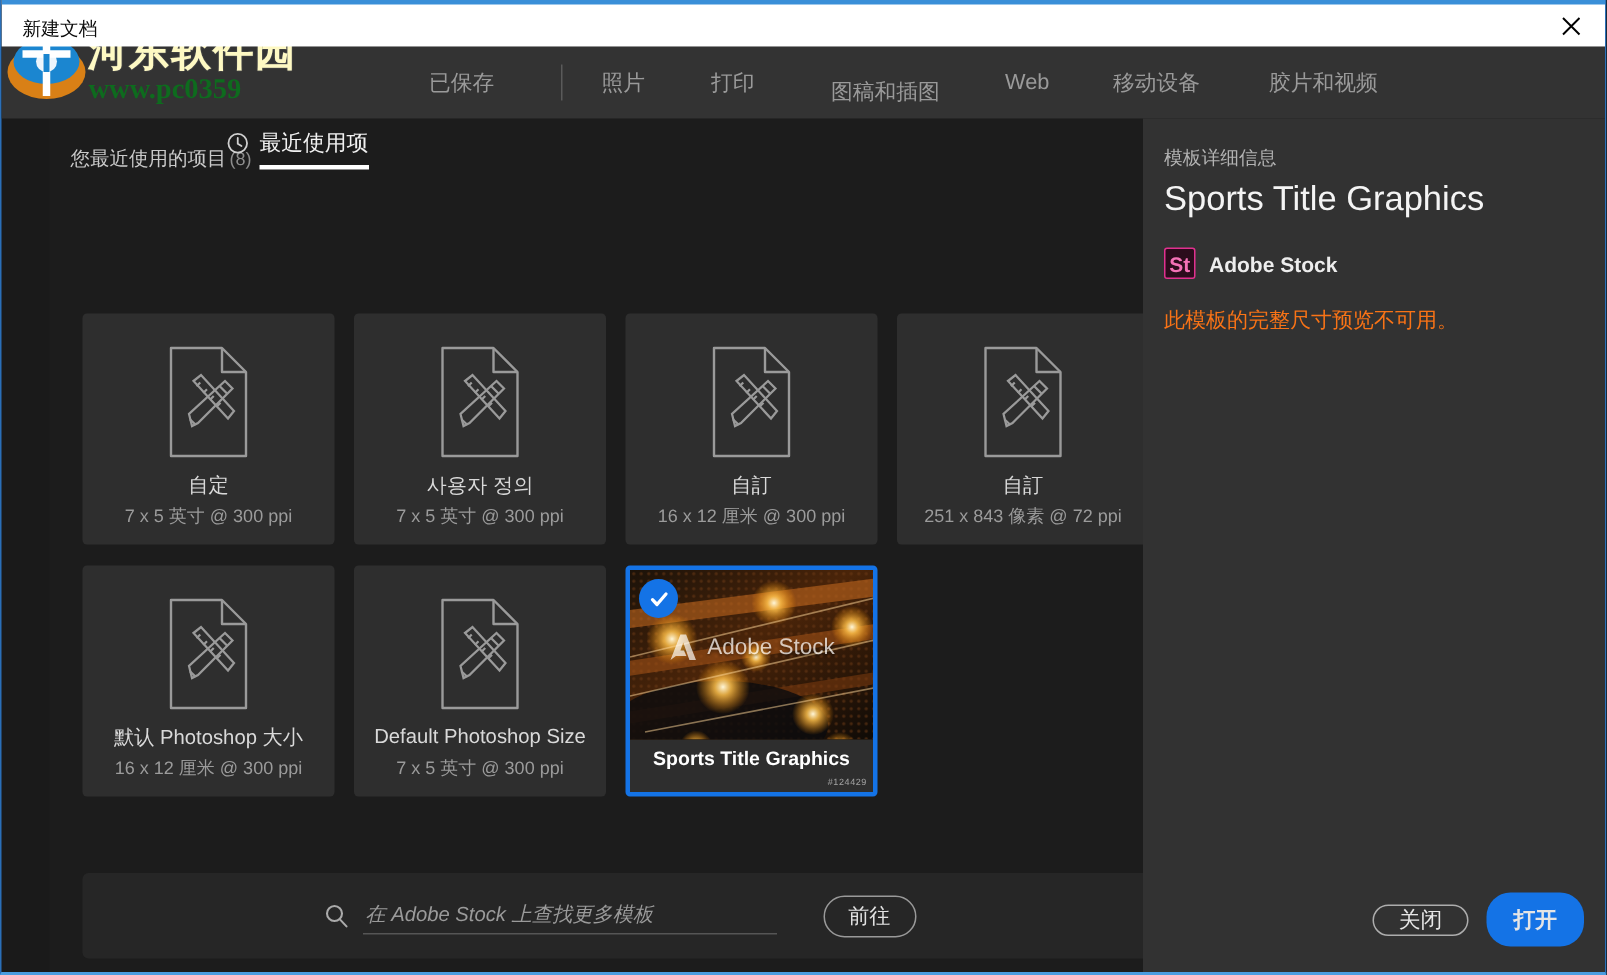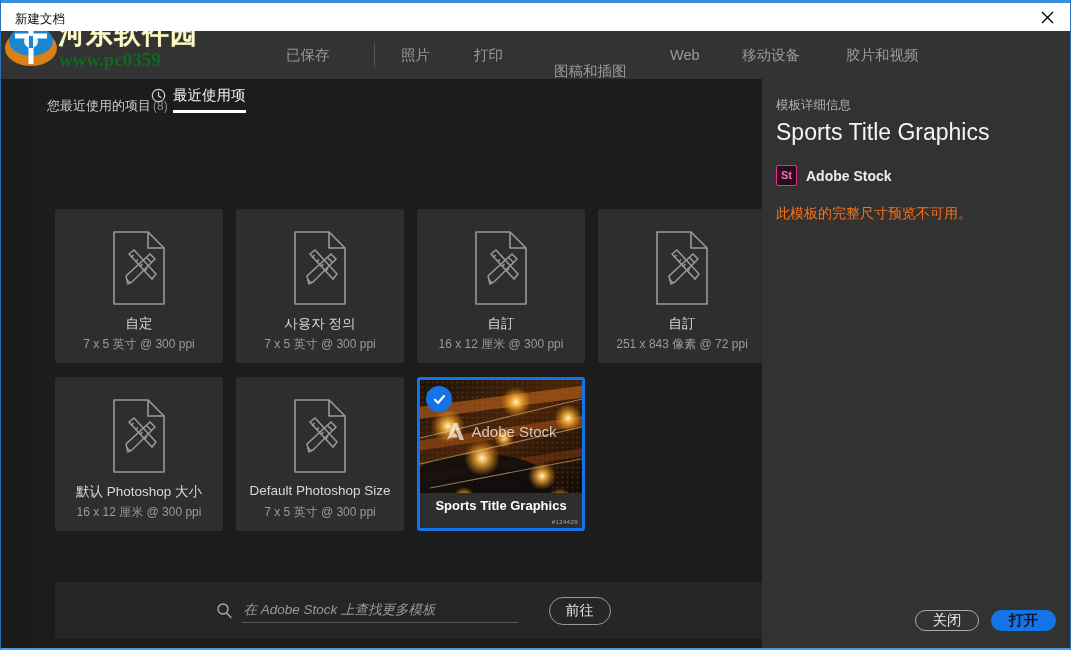--- a/index.html
+++ b/index.html
@@ -358,21 +358,21 @@
     align-items: center;
     gap: 9px;
   }
   .st-badge {
     width: 19px;
     height: 19px;
     border: 1.6px solid #e1308f;
     border-radius: 2px;
     background: #2b0c1c;
     color: #f471b6;
-    font-size: 11px;
+    font-size: 14px;
     font-weight: bold;
     display: flex;
     align-items: center;
     justify-content: center;
     line-height: 1;
   }
   .rp-source-name {
     color: #ededed;
     font-size: 14px;
     font-weight: bold;
@@ -403,25 +403,25 @@
     border: 1px solid #adadad;
     background: transparent;
     color: #e8e8e8;
     font-family: "Liberation Sans", sans-serif;
     font-size: 14.5px;
     cursor: pointer;
     padding: 0 16px;
   }
   .btn-open-dlg {
     min-width: 64px;
-    height: 21px;
+    height: 36px;
     border-radius: 16px;
     border: none;
     background: #1473e6;
-    color: #0f172a;
+    color: #e5e5e5;
     font-family: "Liberation Sans", sans-serif;
     font-size: 14.5px;
     font-weight: bold;
     cursor: pointer;
     padding: 0 18px;
   }
 </style>
 </head>
 <body>
 
@@ -461,21 +461,21 @@
         <div class="tab" style="position: absolute; left: 285px; top: 0px;">
           <span class="tab-label">已保存</span>
         </div>
         <div class="tab-sep" style="position: absolute; left: 373px; top: 12px;"></div>
         <div class="tab" style="position: absolute; left: 400px; top: 0px;">
           <span class="tab-label">照片</span>
         </div>
         <div class="tab" style="position: absolute; left: 473px; top: 0px; text-align: center;">
           <span class="tab-label">打印</span>
         </div>
-        <div class="tab" style="position: absolute; left: 553px; top: 16px; justify-content: center;">
+        <div class="tab" style="position: absolute; left: 553px; top: 6px; justify-content: center;">
           <span class="tab-label">图稿和插图</span>
         </div>
         <div class="tab" style="position: absolute; left: 669px; top: 0px;">
           <span class="tab-label">Web</span>
         </div>
         <div class="tab" style="position: absolute; left: 741px; top: 0px;">
           <span class="tab-label">移动设备</span>
         </div>
         <div class="tab" style="position: absolute; left: 845px; top: 0px;">
           <span class="tab-label">胶片和视频</span>

